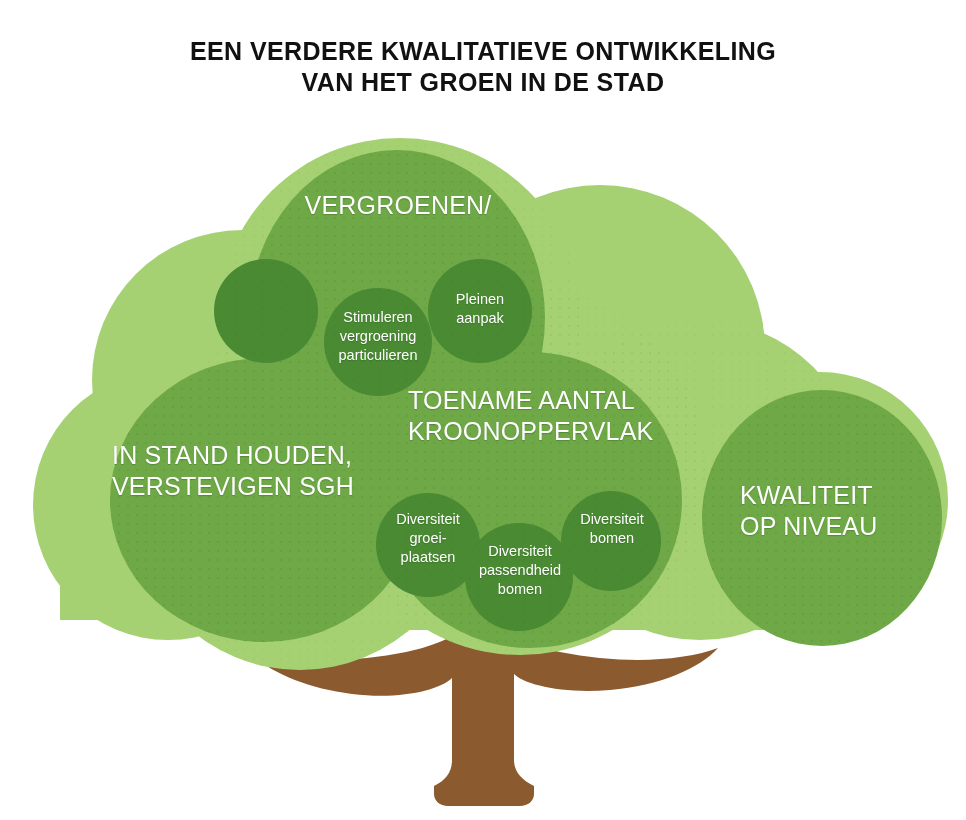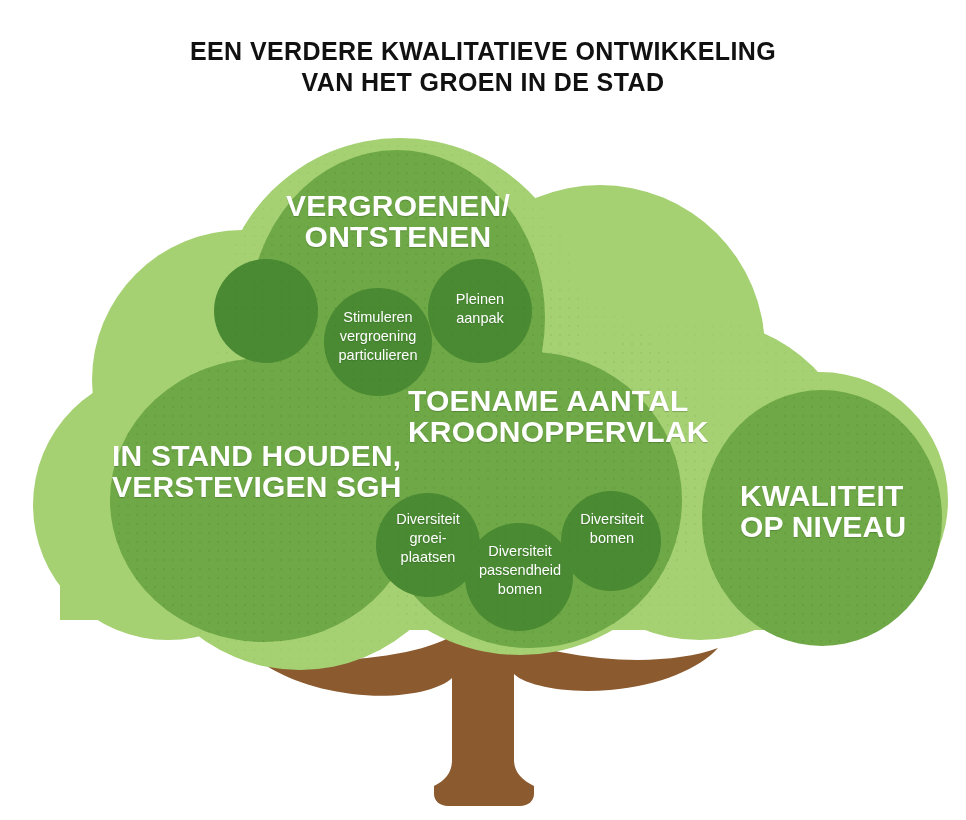--- a/index.html
+++ b/index.html
@@ -54,22 +54,22 @@
   
   .label {
     position: absolute;
     z-index: 30;
     color: #ffffff;
     text-align: center;
     pointer-events: none;
     text-shadow: 0 1px 1px rgba(30,60,20,0.28);
   }
   .label.major {
-    font-weight: bold;
-    font-size: 30px;
+    font-weight: normal;
+    font-size: 25px;
     line-height: 31px;
     letter-spacing: 0.2px;
     text-transform: uppercase;
   }
   .label.minor {
     font-weight: normal;
     font-size: 14.5px;
     line-height: 19px;
     text-shadow: 0 1px 1px rgba(20,50,10,0.22);
   }
@@ -195,21 +195,20 @@
       <circle cx="519" cy="577" r="54" fill="url(#dots)" opacity="0.5"></circle>
     </g>
     <g>
       <circle cx="611" cy="541" r="50" fill="#4a8a33"></circle>
       <circle cx="611" cy="541" r="50" fill="url(#dots)" opacity="0.5"></circle>
     </g>
   </svg>
 
   <div class="label major" id="lbl-vergroenen">
     <span class="ln">VERGROENEN/</span>
-    <span class="ln">ONTSTENEN</span>
   </div>
 
   <div class="label major" id="lbl-instand">
     <span class="ln">IN STAND HOUDEN,</span>
     <span class="ln">VERSTEVIGEN SGH</span>
   </div>
 
   <div class="label major" id="lbl-toename">
     <span class="ln">TOENAME AANTAL</span>
     <span class="ln">KROONOPPERVLAK</span>

